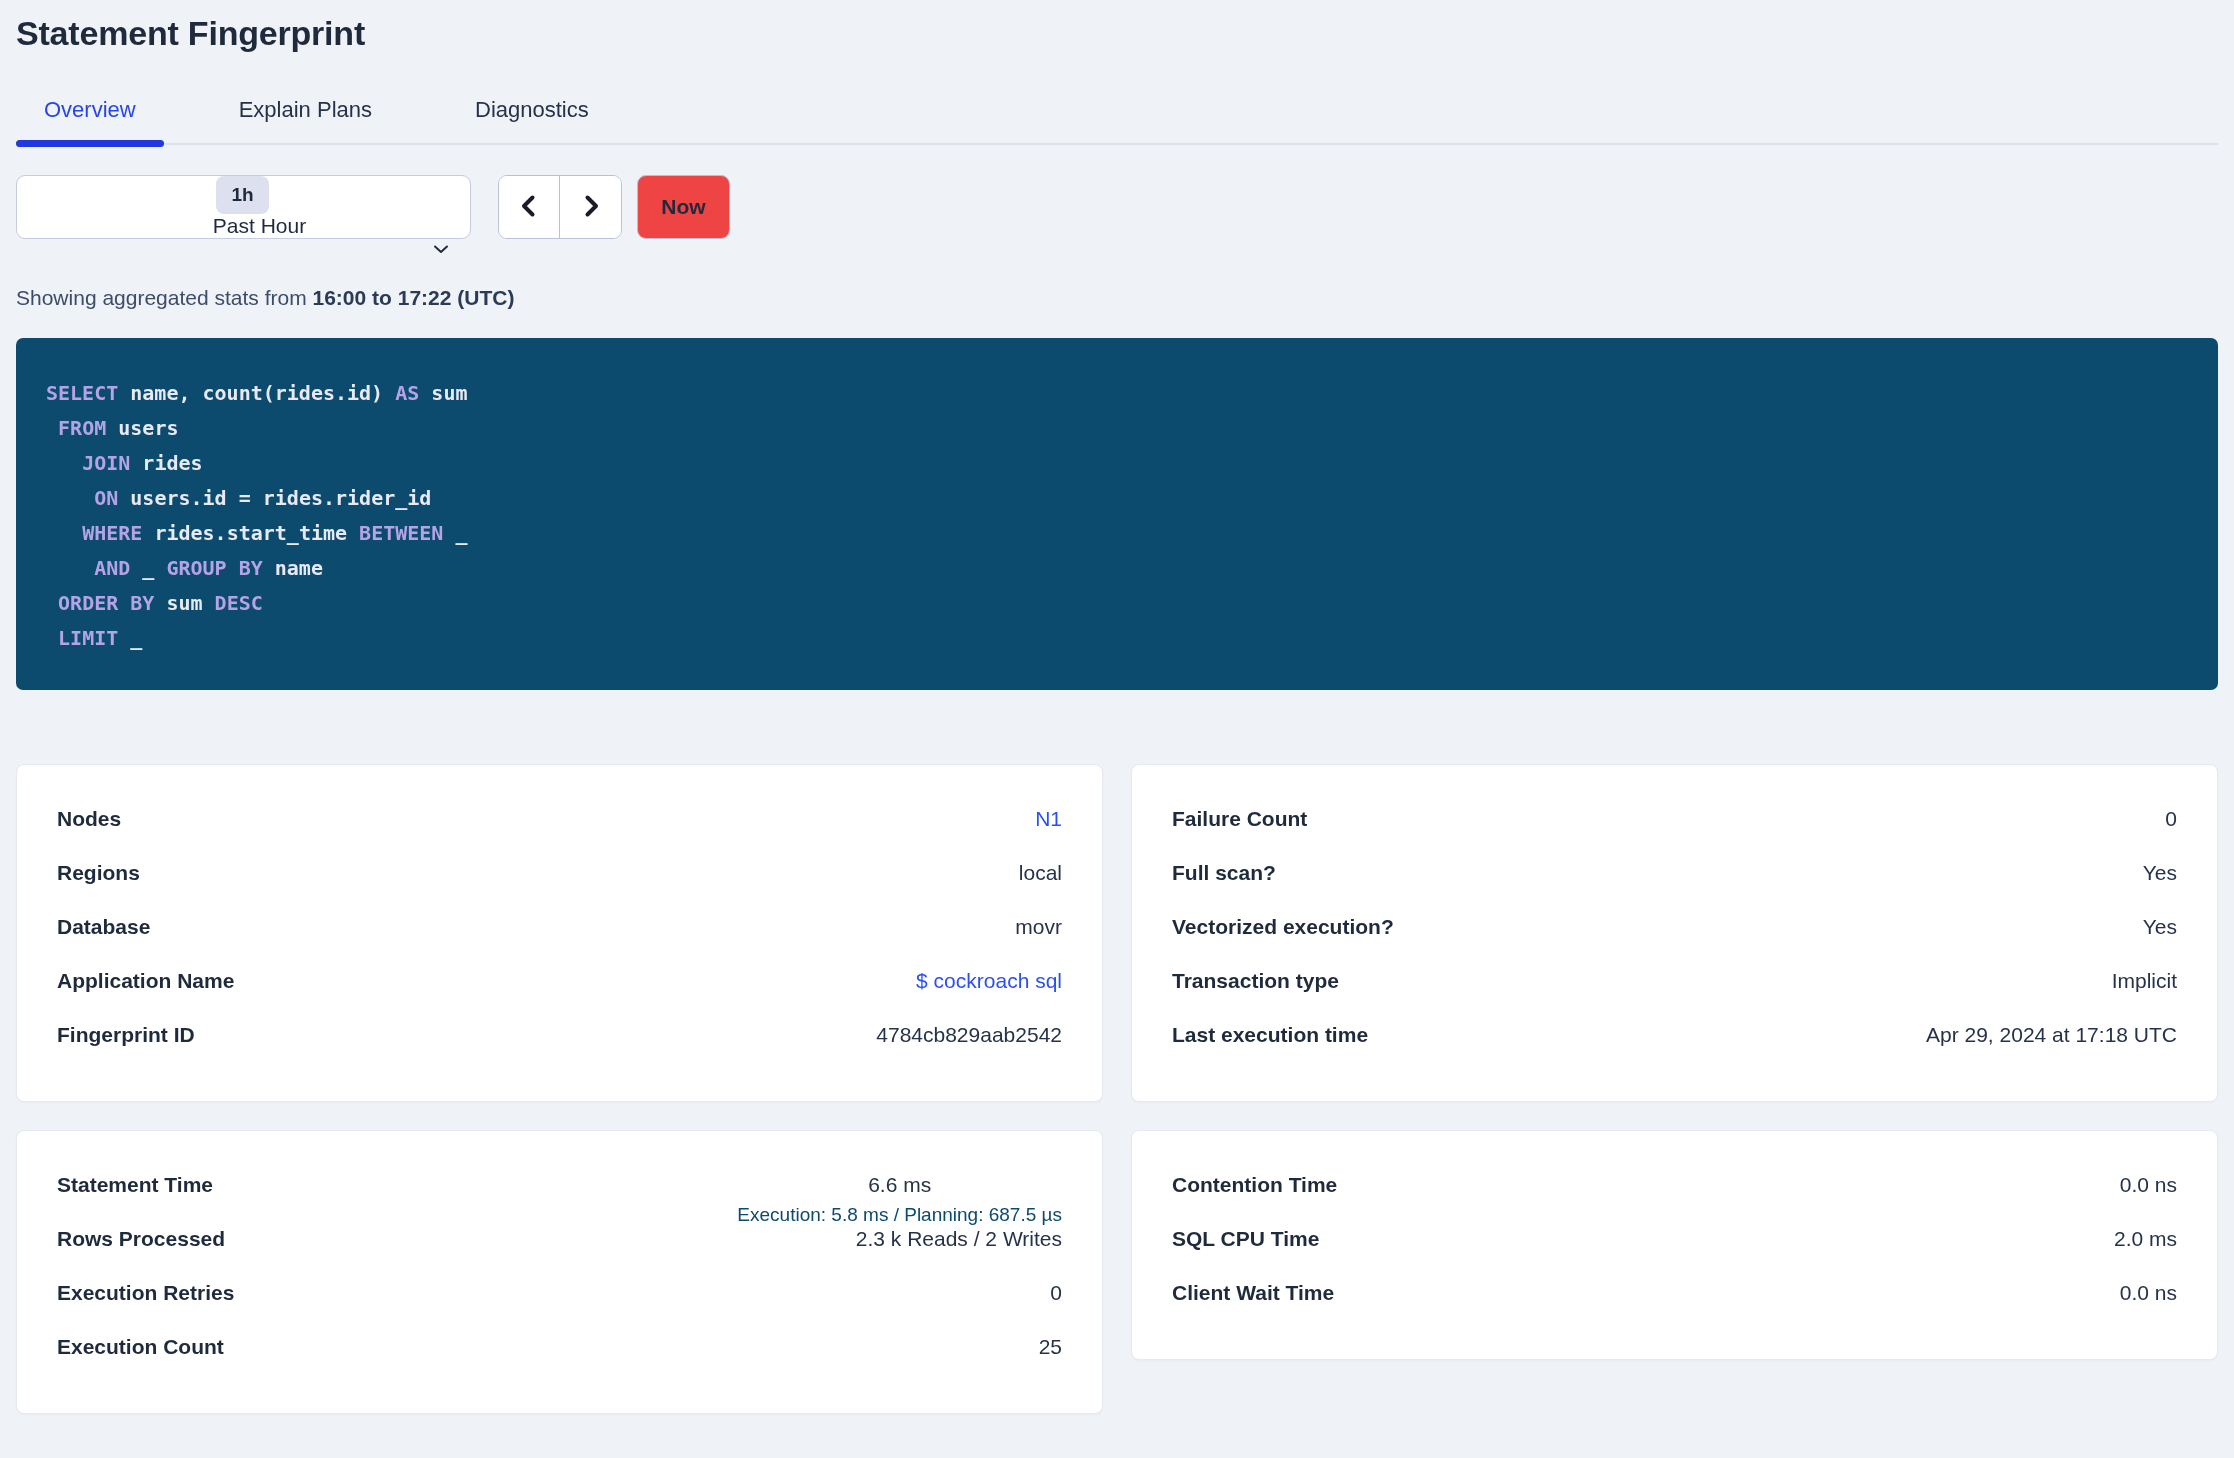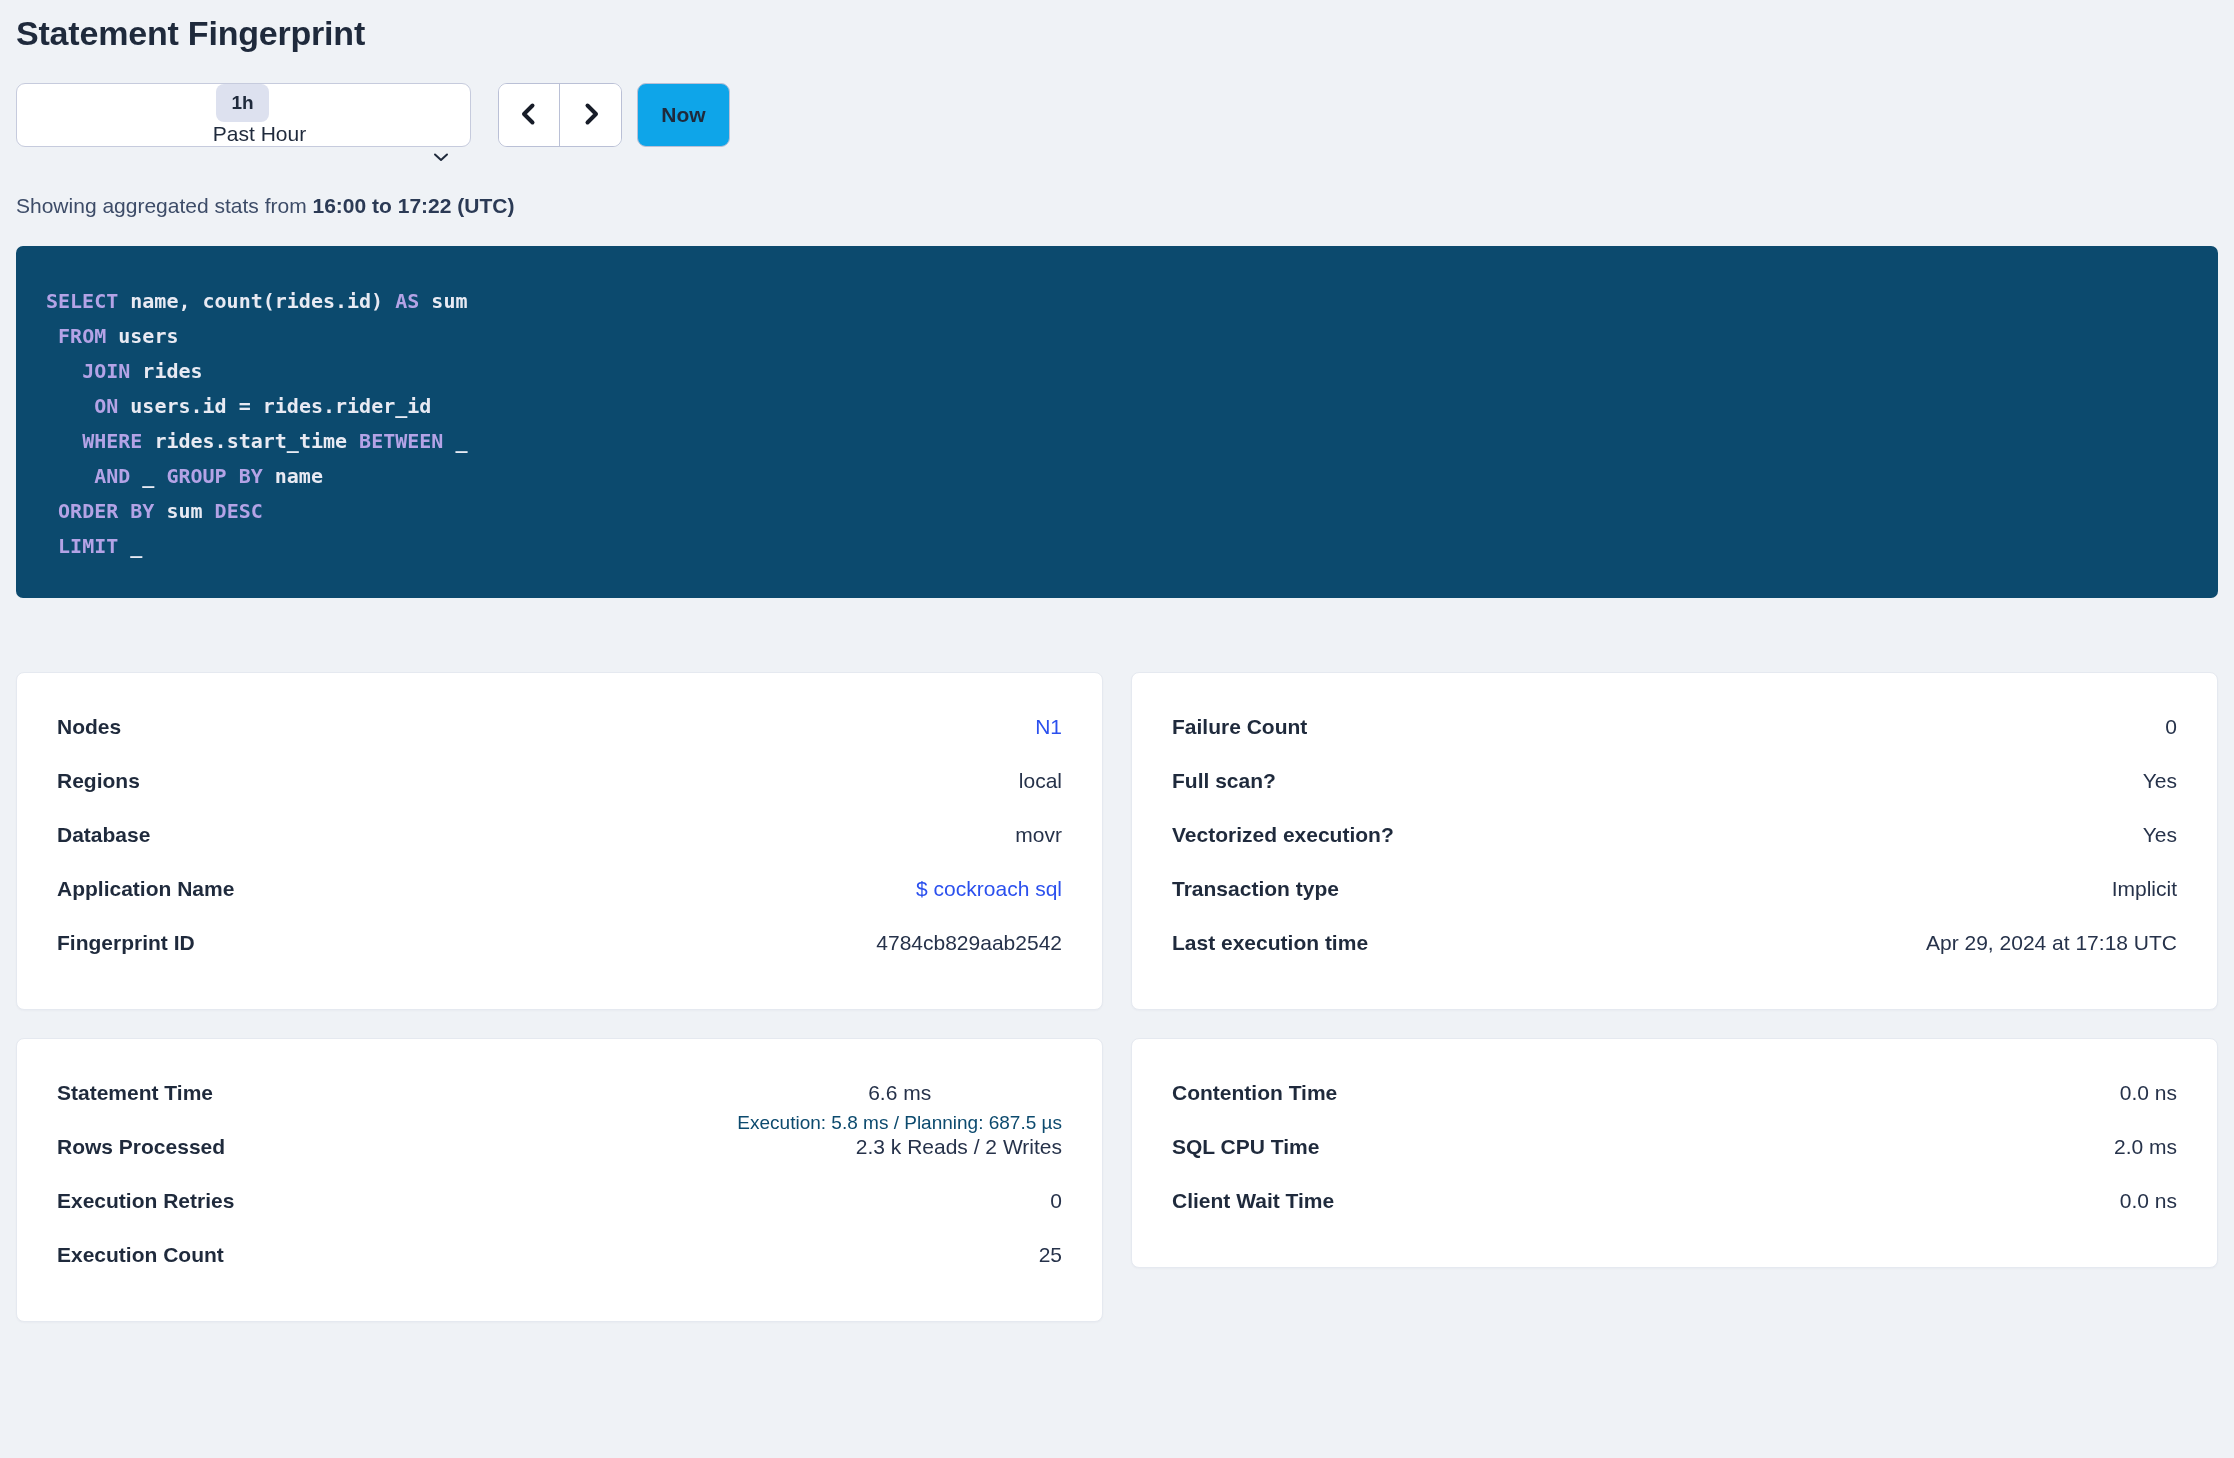--- a/index.html
+++ b/index.html
@@ -79,21 +79,21 @@
   }
   .arrow-btn {
     width:61px; height:100%;
     display:flex; align-items:center; justify-content:center;
     background:#fff; border:none; cursor:pointer;
   }
   .arrow-btn.prev { border-right:1px solid #bac0d6; }
   .now-btn {
     margin-left:15px;
     height:64px; width:93px;
-    background:#0ea5e9;
+    background:#ef4444;
     border:1px solid #bac0d6;
     border-radius:9px;
     font-family:inherit;
     font-size:21px;
     font-weight:700;
     color:#1f2a3c;
     cursor:pointer;
   }
 
   
@@ -148,20 +148,31 @@
   .row-value.link { color:#2b50ee; cursor:pointer; }
   .row-subvalue { margin-top:7px; font-size:19px; color:#0c4a6e; }
 </style>
 </head>
 <body>
 
 <div class="page">
 
   <h1 class="page-title">Statement Fingerprint</h1>
 
+  <div class="tabs">
+    <div class="tab active">
+      <span>Overview</span>
+    </div>
+    <div class="tab">
+      <span>Explain Plans</span>
+    </div>
+    <div class="tab">
+      <span>Diagnostics</span>
+    </div>
+  </div>
 
   <div class="controls">
     <div class="time-picker">
       <span class="range-badge">1h</span>
       <span class="range-label">Past Hour</span>
       <span class="picker-caret">
         <svg width="22" height="22" viewBox="0 0 22 22" fill="none">
             <path d="M5 8.5 L11 14 L17 8.5" stroke="#1f2a3c" stroke-width="2" stroke-linecap="round" stroke-linejoin="round"></path>
           </svg>
       </span>

